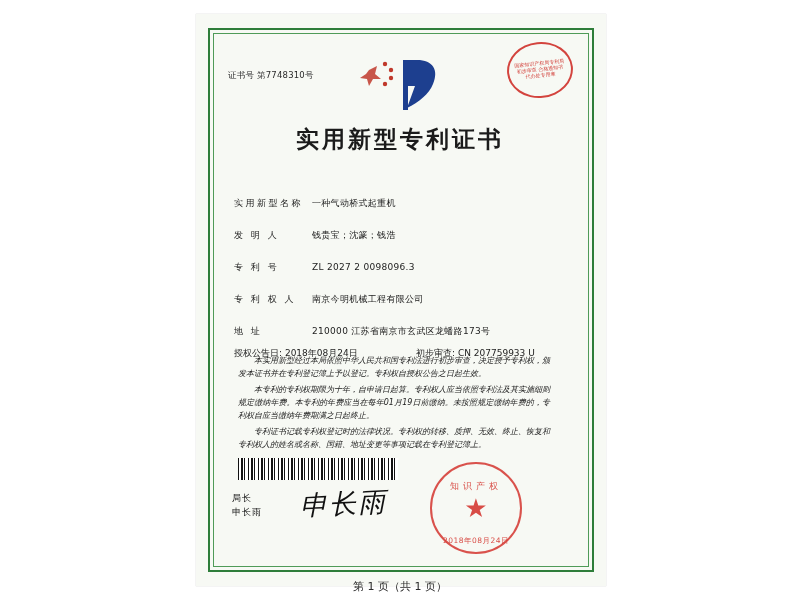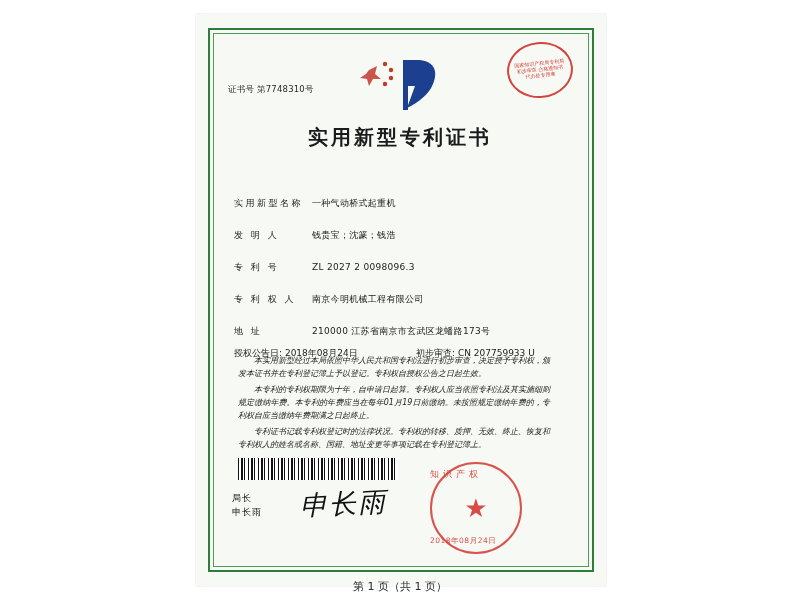--- a/index.html
+++ b/index.html
@@ -46,21 +46,20 @@
     box-sizing: border-box;
   }
   .cert-no {
     position: absolute;
     left: 228px;
     top: 70px;
     font-size: 8.5px;
     color: #2a2a2a;
     letter-spacing: 0.2px;
     font-family: "DejaVu Sans", sans-serif;
-    margin-top: 14px;
   }
   
   .seal-top {
     position: absolute;
     left: 507px;
     top: 42px;
     width: 62px;
     height: 52px;
     border: 2px solid #d0352f;
     border-radius: 50%;
@@ -82,21 +81,21 @@
     top: 56px;
     width: 100px;
     height: 58px;
   }
   .title {
     position: absolute;
     left: 0;
     right: 0;
     top: 124px;
     text-align: center;
-    font-size: 20px;
+    font-size: 23px;
     font-weight: bold;
     letter-spacing: 3px;
     color: #1b1b1b;
     font-family: "DejaVu Sans", sans-serif;
   }
   .fields {
     position: absolute;
     left: 234px;
     top: 176px;
     width: 340px;
@@ -192,24 +191,26 @@
     transform: translate(-50%,-50%);
     color: #d53a34;
     font-size: 26px;
     line-height: 1;
     opacity: 0.9;
   }
   .seal-main .arc-top,
   .seal-main .arc-bottom {
     position: absolute;
     left: 0; right: 0;
+    text-align: center;
     color: #d53a34;
     font-size: 9px;
     letter-spacing: 4px;
     opacity: 0.9;
+    margin-top: 12px;
   }
   .seal-main .arc-top { top: 6px; }
   .seal-main .arc-bottom { bottom: 8px; font-size: 7.5px; letter-spacing: 0.5px; }
   .page-footer {
     position: absolute;
     left: 0;
     right: 0;
     top: 551px;
     text-align: center;
     font-size: 11px;

